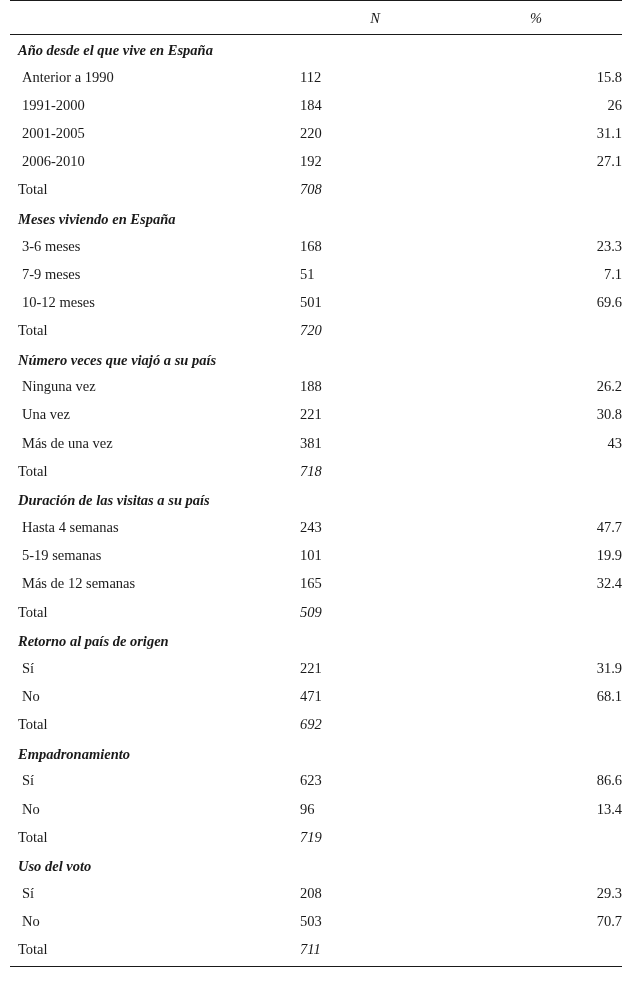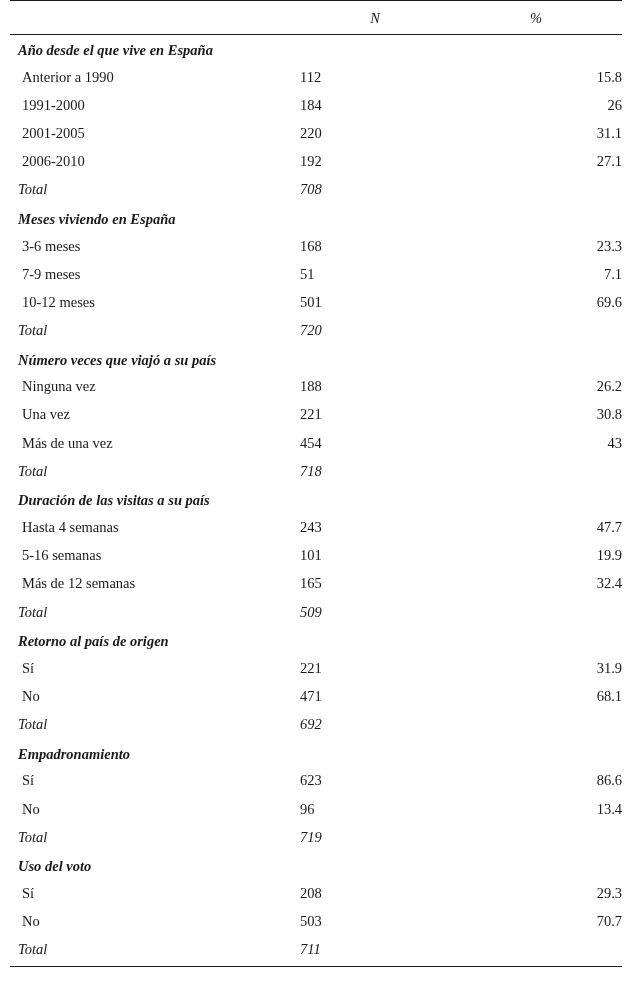--- a/index.html
+++ b/index.html
@@ -50,21 +50,20 @@
     font-style: italic;
     padding-left: 8px;
     padding-top: 7px;
     padding-bottom: 4px;
     font-weight: bold;
   }
   tbody tr.data td.label {
     padding-left: 12px;
   }
   tbody tr.total td.label {
-    font-style: italic;
     padding-left: 8px;
   }
   tbody tr.total td.num {
     font-style: italic;
   }
   td.num {
     text-align: left;
   }
   td.pct {
     text-align: right;
@@ -157,40 +156,40 @@
           <td class="num">188</td>
           <td class="pct">26.2</td>
         </tr>
         <tr class="data">
           <td class="label">Una vez</td>
           <td class="num">221</td>
           <td class="pct">30.8</td>
         </tr>
         <tr class="data">
           <td class="label">Más de una vez</td>
-          <td class="num">454</td>
+          <td class="num">381</td>
           <td class="pct">43</td>
         </tr>
         <tr class="total">
           <td class="label">Total</td>
           <td class="num">718</td>
           <td class="pct"></td>
         </tr>
         <tr class="section">
           <td class="label">Duración de las visitas a su país</td>
           <td class="num"></td>
           <td class="pct"></td>
         </tr>
         <tr class="data">
           <td class="label">Hasta 4 semanas</td>
           <td class="num">243</td>
           <td class="pct">47.7</td>
         </tr>
         <tr class="data">
-          <td class="label">5-16 semanas</td>
+          <td class="label">5-19 semanas</td>
           <td class="num">101</td>
           <td class="pct">19.9</td>
         </tr>
         <tr class="data">
           <td class="label">Más de 12 semanas</td>
           <td class="num">165</td>
           <td class="pct">32.4</td>
         </tr>
         <tr class="total">
           <td class="label">Total</td>

